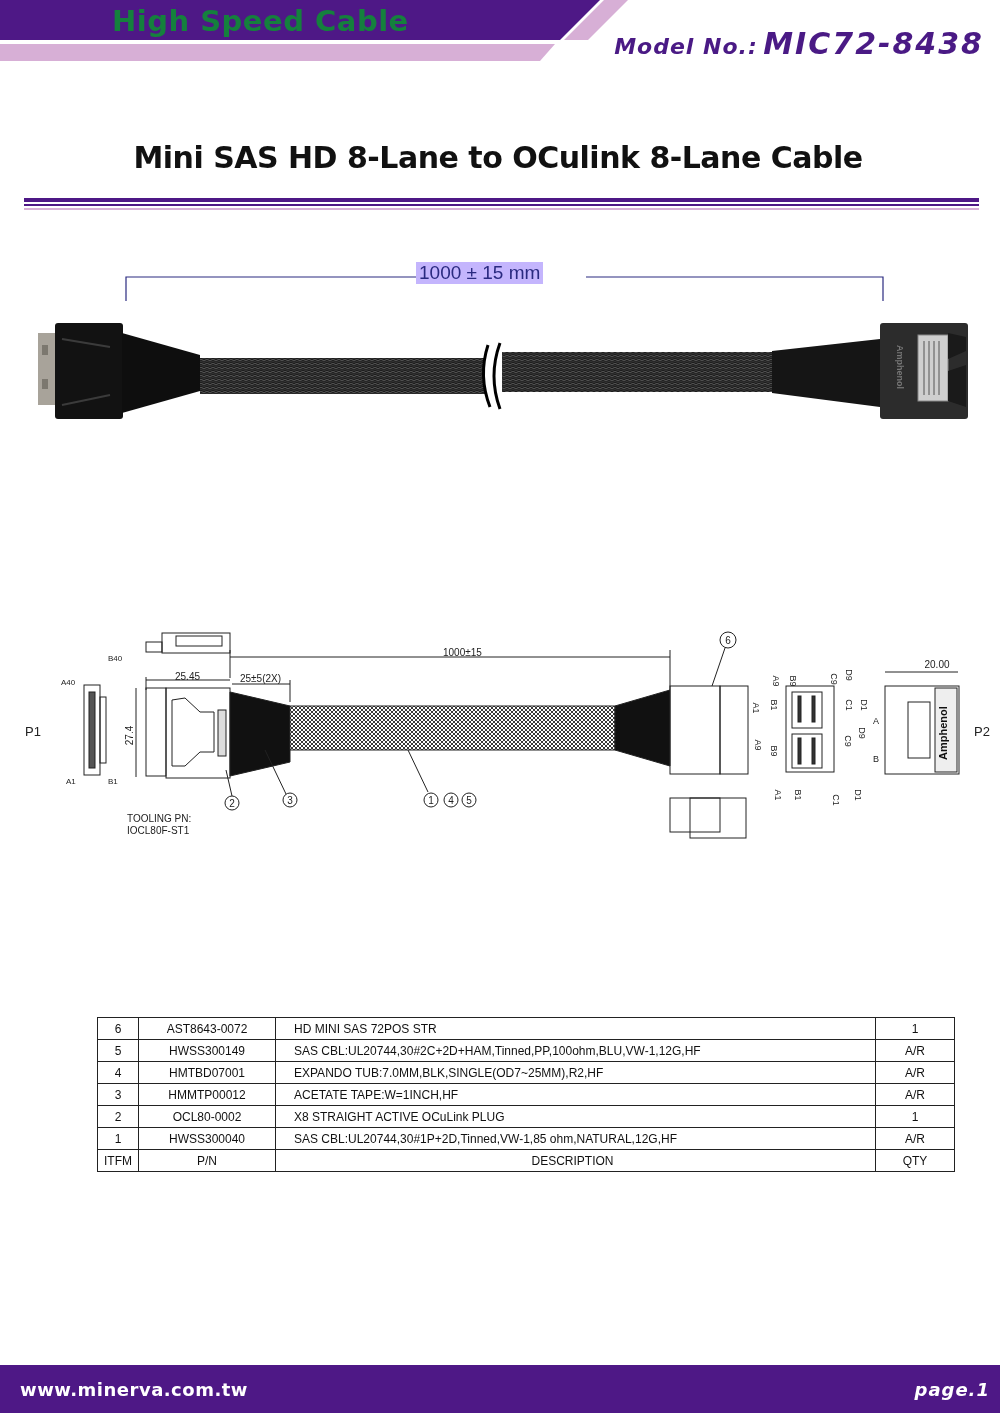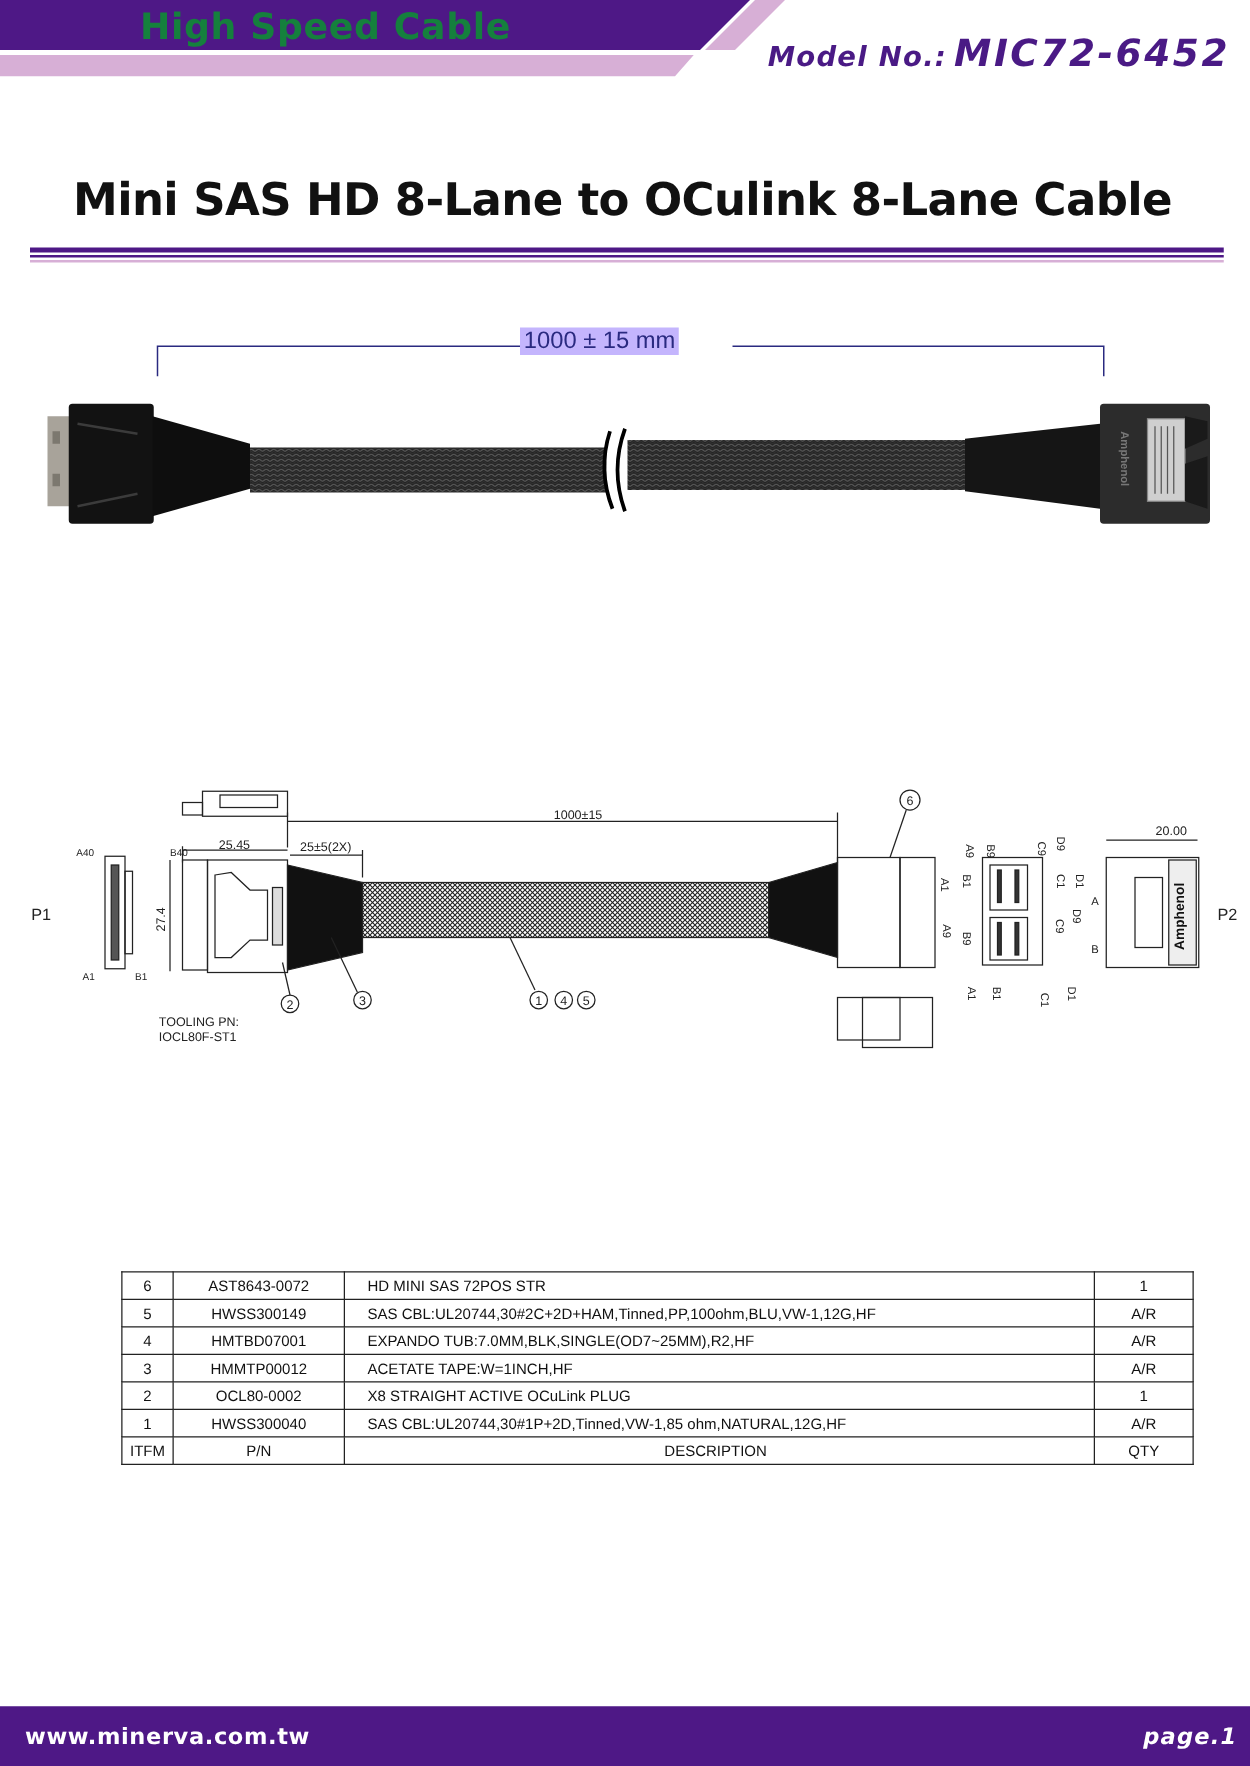--- a/index.html
+++ b/index.html
@@ -6,21 +6,21 @@
   body { width:1000px; height:1413px; position:relative; overflow:hidden; font-family:"DejaVu Sans", sans-serif; }
   .abs { position:absolute; }
 
   
   .hdr-svg { position:absolute; left:0; top:0; }
   .hdr-title { position:absolute; left:112px; top:4px; color:#15803d; font-size:29px; font-weight:bold; letter-spacing:0.5px; font-family:"DejaVu Sans", sans-serif; }
   .model { position:absolute; right:16px; top:26px; color:#4a1a85; font-style:italic; font-weight:bold; }
   .model .lbl { font-size:22px; letter-spacing:1px; }
   .model .num { font-size:30px; letter-spacing:2px; }
 
-  .doc-title { position:absolute; left:0; width:996px; top:140px; text-align:center; font-size:36px; font-weight:bold; color:#111; font-family:"DejaVu Sans", sans-serif; letter-spacing:-0.5px; }
+  .doc-title { position:absolute; left:0; width:996px; top:140px; text-align:center; font-size:30px; font-weight:bold; color:#111; font-family:"DejaVu Sans", sans-serif; letter-spacing:-0.5px; }
   .rule { position:absolute; left:24px; width:955px; }
 
   
   .dim-text { position:absolute; left:416px; top:262px; font-size:19px; color:#2a2a80; background:#c4b5fd; padding:0 3px; font-family:"Liberation Sans", sans-serif; }
 
   
   .dtxt { position:absolute; font-family:"Liberation Sans", sans-serif; color:#222; font-size:10px; }
 
   
   .bom { position:absolute; left:97px; top:1017px; width:858px; border-collapse:collapse; font-family:"Liberation Sans", sans-serif; font-size:12px; color:#111; }
@@ -40,21 +40,21 @@
 <body>
 
 <svg class="hdr-svg" width="1000" height="70">
   <polygon points="0,0 600,0 560,40 0,40" fill="#4e1886"></polygon>
   <polygon points="604,0 628,0 588,40 564,40" fill="#d7afd6"></polygon>
   <polygon points="0,44 555,44 540,61 0,61" fill="#d7afd6"></polygon>
 </svg>
 <div class="hdr-title">High Speed Cable</div>
 <div class="model">
   <span class="lbl">Model No.:</span>
-  <span class="num">MIC72-6452</span>
+  <span class="num">MIC72-8438</span>
 </div>
 
 <div class="doc-title">Mini SAS HD 8-Lane to OCulink 8-Lane Cable</div>
 <div class="rule" style="top:198px;height:4px;background:#4e1886;"></div>
 <div class="rule" style="top:204px;height:2px;background:#4e1886;"></div>
 <div class="rule" style="top:208px;height:2px;background:#d7afd6;"></div>
 
 <svg class="abs" style="left:0;top:255px;" width="1000" height="170">
   <defs>
     <pattern id="braid" width="6" height="4" patternUnits="userSpaceOnUse">
@@ -175,21 +175,21 @@
     <text x="937" y="48">20.00</text>
   </g>
   <text x="947" y="140" fill="#111" font-size="11" font-weight="bold" font-family="Liberation Sans, sans-serif" transform="rotate(-90 947 140)">Amphenol</text>
   <text x="873" y="104" font-size="9" fill="#222" font-family="Liberation Sans, sans-serif">A</text>
   <text x="873" y="142" font-size="9" fill="#222" font-family="Liberation Sans, sans-serif">B</text>
 </svg>
 
 <div class="dtxt" style="left:25px;top:724px;font-size:13px;">P1</div>
 <div class="dtxt" style="left:974px;top:724px;font-size:13px;">P2</div>
 <div class="dtxt" style="left:61px;top:678px;font-size:8px;">A40</div>
-<div class="dtxt" style="left:108px;top:678px;font-size:8px;margin-left:28px;">B40</div>
+<div class="dtxt" style="left:108px;top:654px;font-size:8px;">B40</div>
 <div class="dtxt" style="left:66px;top:777px;font-size:8px;">A1</div>
 <div class="dtxt" style="left:108px;top:777px;font-size:8px;">B1</div>
 <div class="dtxt" style="left:175px;top:671px;">25.45</div>
 <div class="dtxt" style="left:120px;top:730px;transform:rotate(-90deg);">27.4</div>
 <div class="dtxt" style="left:240px;top:673px;">25±5(2X)</div>
 <div class="dtxt" style="left:433px;top:647px;margin-left:10px;">1000±15</div>
 <div class="dtxt" style="left:127px;top:813px;">TOOLING PN:</div>
 <div class="dtxt" style="left:127px;top:825px;">IOCL80F-ST1</div>
 
 <div class="dtxt" style="left:770px;top:676px;font-size:9px;transform:rotate(90deg);">A9</div>

